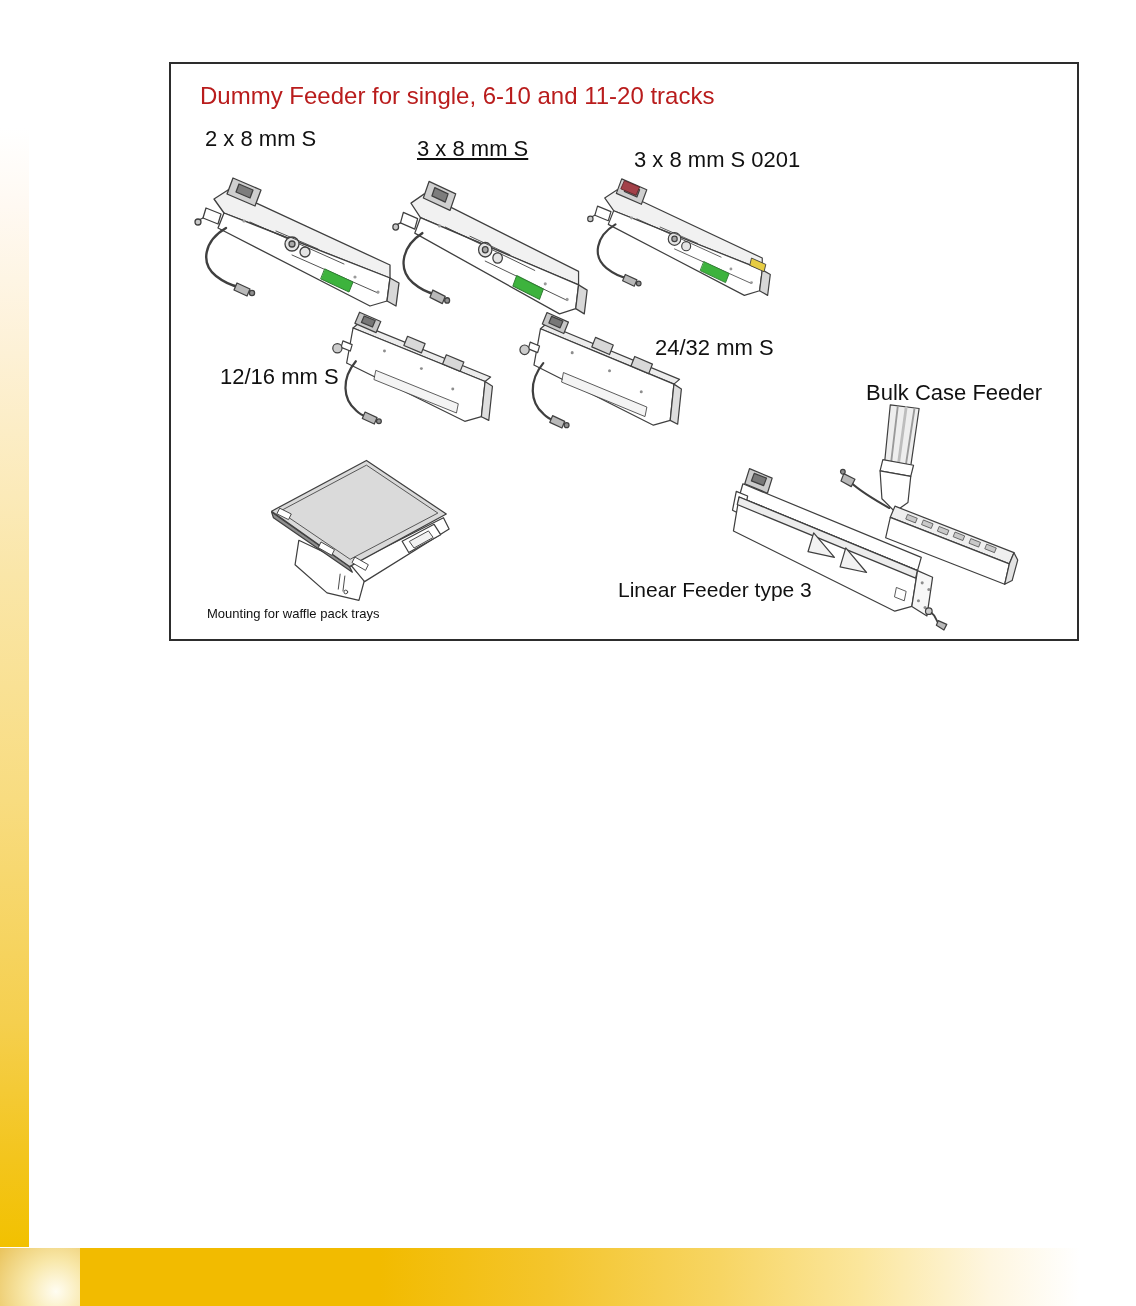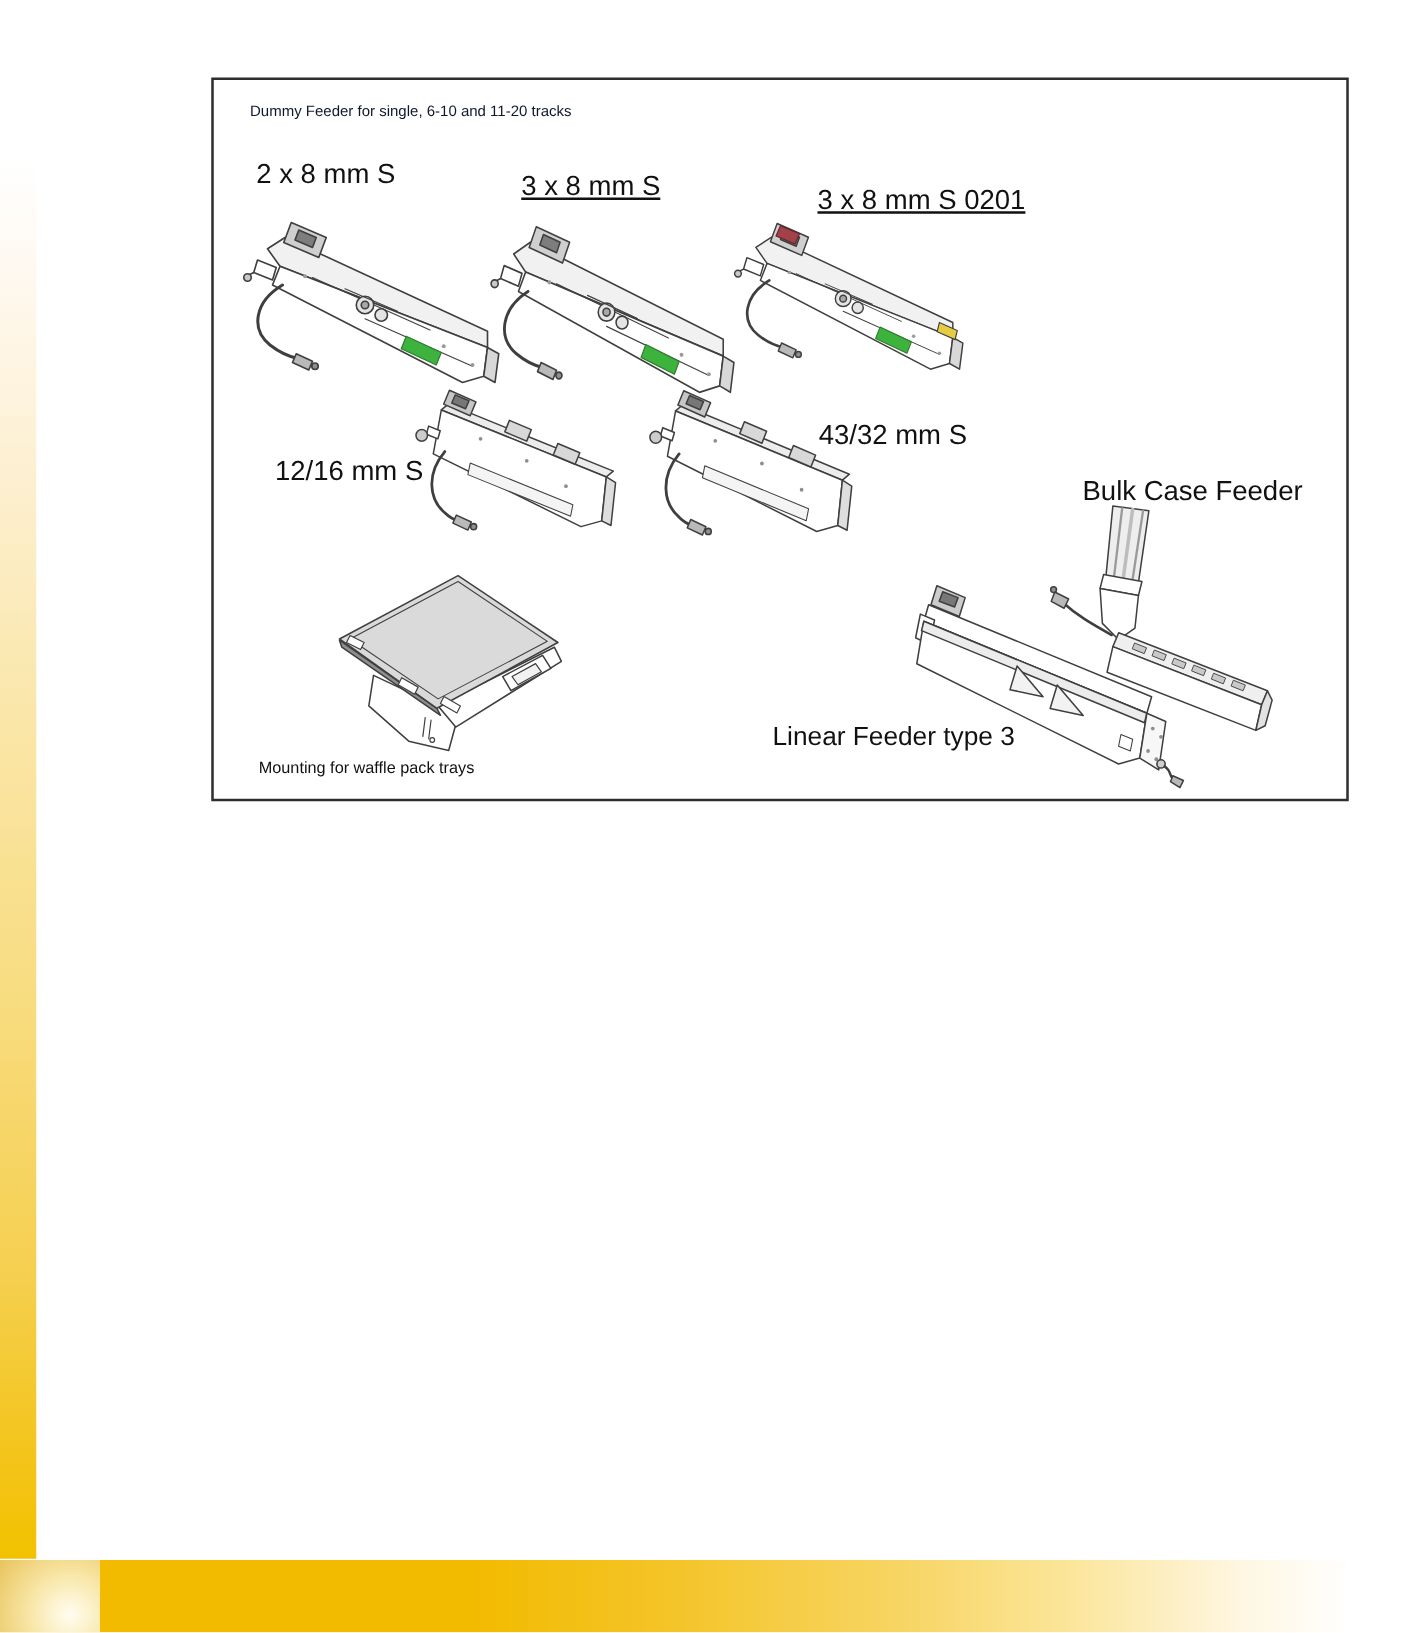--- a/index.html
+++ b/index.html
@@ -20,43 +20,43 @@
   #bottom-corner{
     position:absolute;left:0;top:0;width:80px;height:58px;
     background:radial-gradient(circle at 70% 75%,#fffdf2 0%,#f8e7a8 45%,#e9c35c 100%);
   }
   
   #figure-panel{
     position:absolute;left:169px;top:62px;width:906px;height:575px;
     border:2px solid #2d2d2d;background:#ffffff;
   }
   .lbl{position:absolute;font-size:22px;line-height:1.1;white-space:nowrap;color:#111;}
-  #figure-title{position:absolute;left:200px;top:82px;font-size:12px;color:#0f172a;white-space:nowrap;}
+  #figure-title{position:absolute;left:200px;top:82px;font-size:24px;color:#b91c1c;white-space:nowrap;}
   .illus{position:absolute;}
   svg{display:block;overflow:visible;}
 </style>
 </head>
 <body>
 
 <div id="page">
 
   <div id="left-bar"></div>
   <div id="bottom-bar">
     <div id="bottom-corner"></div>
   </div>
 
   <div id="figure-panel"></div>
 
   <div id="figure-title">Dummy Feeder for single, 6-10 and 11-20 tracks</div>
 
   <div class="lbl" style="left:205px;top:127px;">2 x 8 mm S</div>
   <div class="lbl" style="left:417px;top:137px;text-decoration:underline;">3 x 8 mm S</div>
-  <div class="lbl" style="left:654px;top:148px;text-decoration:underline;">3 x 8 mm S 0201</div>
+  <div class="lbl" style="left:634px;top:148px;">3 x 8 mm S 0201</div>
   <div class="lbl" style="left:220px;top:365px;">12/16 mm S</div>
-  <div class="lbl" style="left:655px;top:336px;">43/32 mm S</div>
+  <div class="lbl" style="left:655px;top:336px;">24/32 mm S</div>
   <div class="lbl" style="left:866px;top:381px;">Bulk Case Feeder</div>
   <div class="lbl" style="left:207px;top:607px;font-size:13px;">Mounting for waffle pack trays</div>
   <div class="lbl" style="left:618px;top:578px;font-size:21px;">Linear Feeder type 3</div>
 
   <svg width="0" height="0" style="position:absolute" aria-hidden="true">
     <defs>
       <g id="sym-tape-feeder" stroke="#3f3f3f" stroke-width="1.3" stroke-linejoin="round" stroke-linecap="round">
         <polygon points="22,34 36,25 198,100 198,113 32,48" fill="#f1f1f1"></polygon>
         <polygon points="32,48 198,113 195,136 178,141 26,63" fill="#ffffff"></polygon>
         <line x1="58" y1="57" x2="152" y2="99" stroke-width="0.9"></line>

